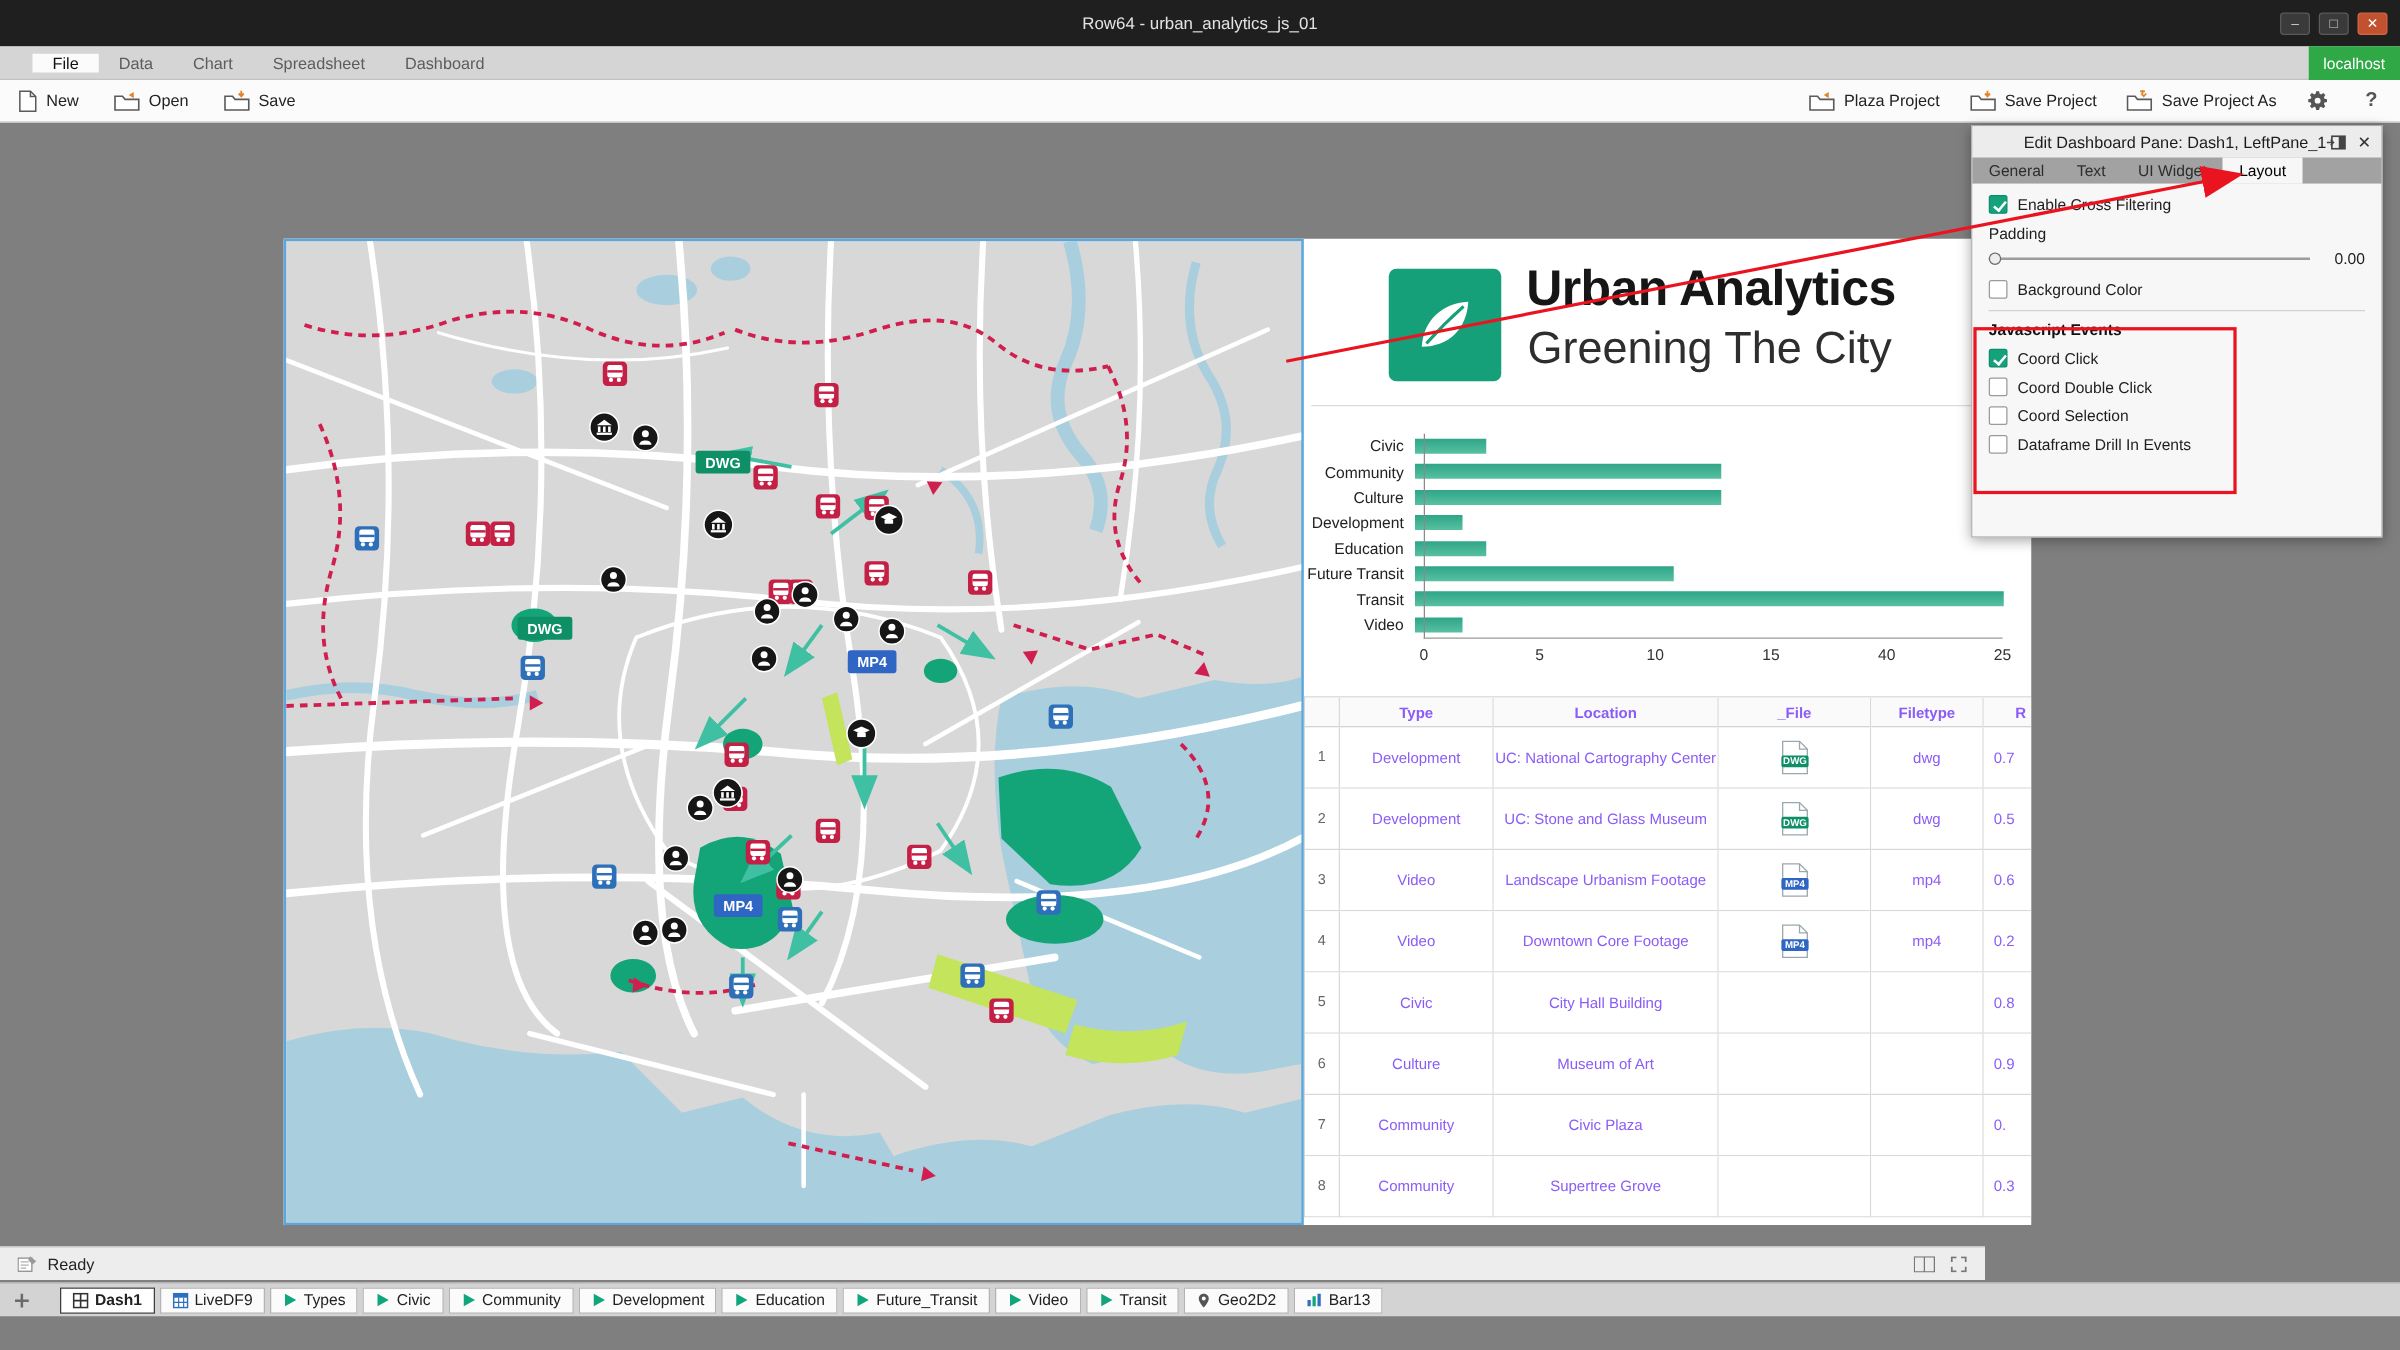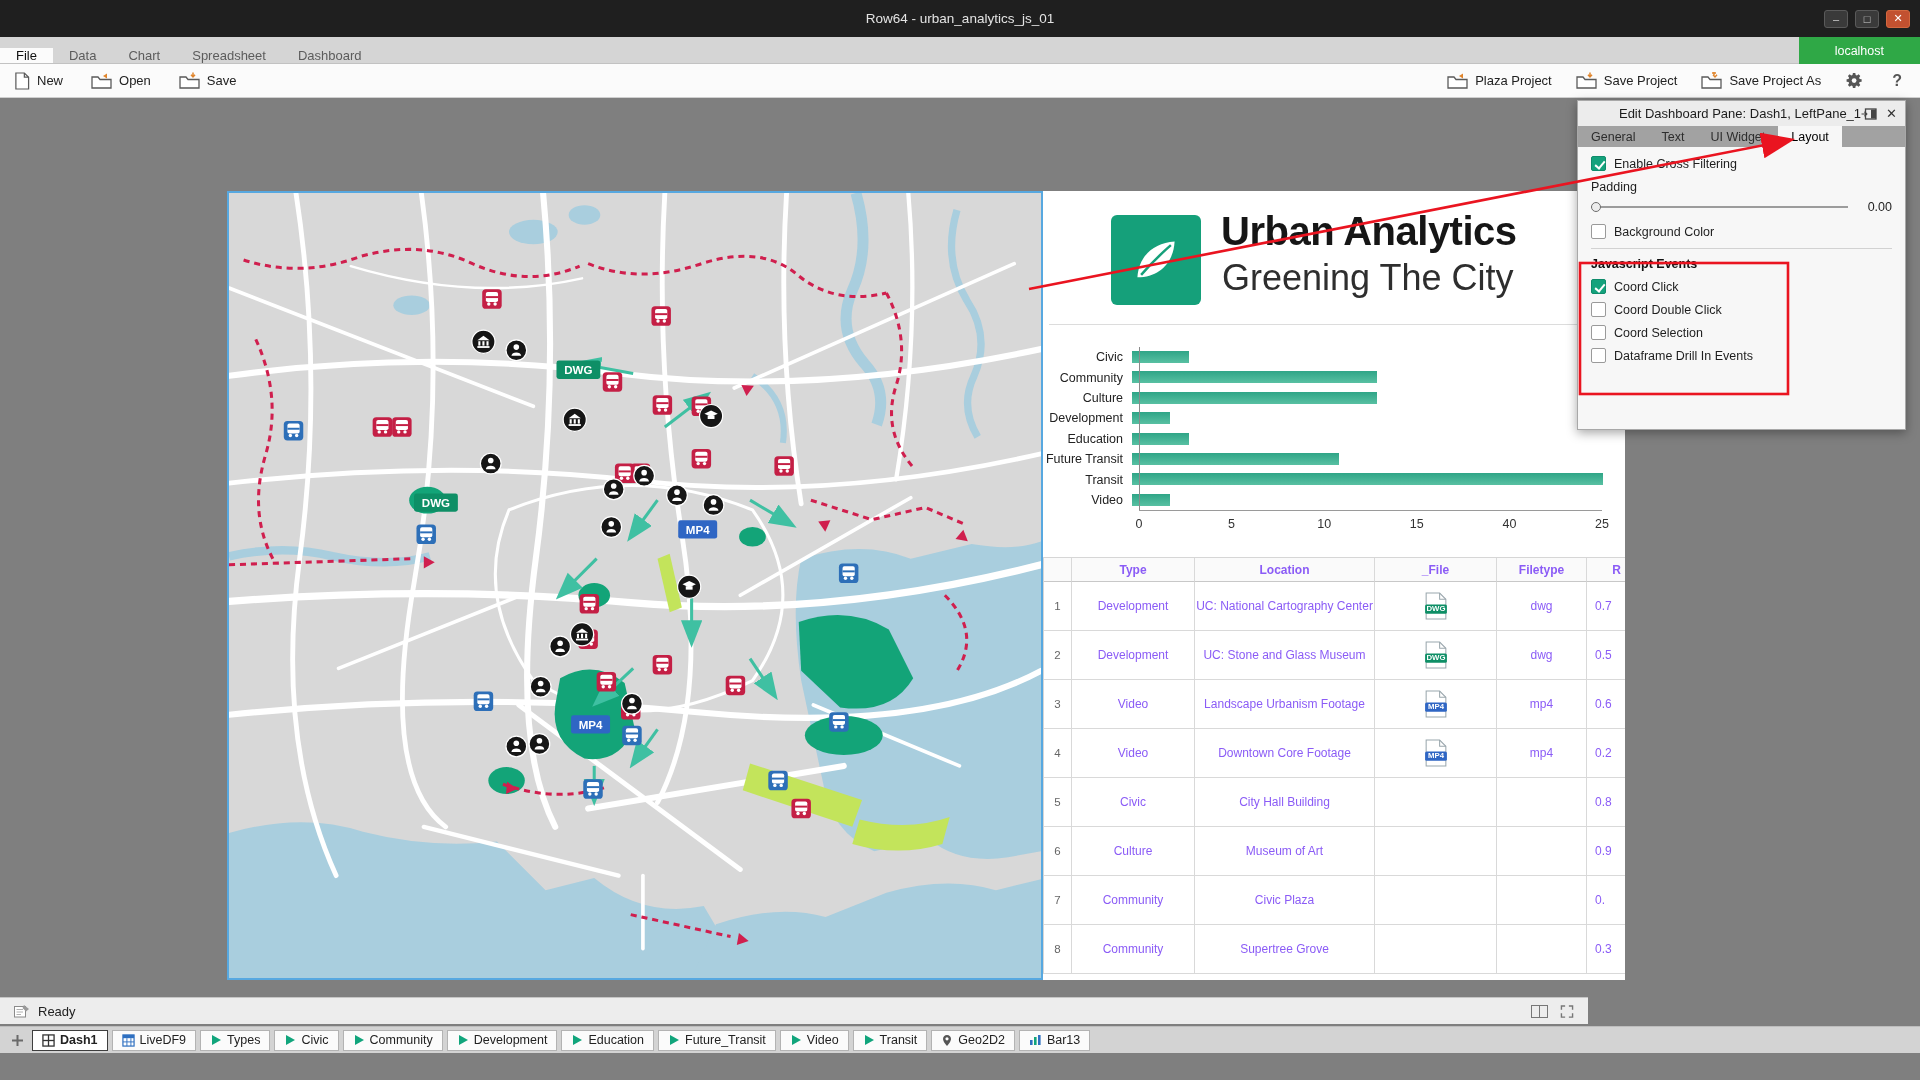--- a/index.html
+++ b/index.html
@@ -12,21 +12,21 @@
   
   .titlebar { position:absolute; left:0; top:0; width:1920px; height:37px; background:#1f1f1f; display:flex; align-items:center; justify-content:center; }
   .titlebar .title { color:#e3e3e3; font-size:13.5px; }
   .win-controls { position:absolute; right:10px; top:0; height:37px; display:flex; align-items:center; gap:7px; }
   .wc { width:24px; height:18px; display:flex; align-items:center; justify-content:center; font-size:11px; color:#cfcfcf; background:#3a3a3a; border:1px solid #5a5a5a; border-radius:3px; cursor:pointer; }
   .wc.close { background:#c25130; border-color:#d3683f; color:#fff; }
   
   .menubar { position:absolute; left:0; top:37px; width:1920px; height:27px; background:#d5d5d5; border-bottom:1px solid #c2c2c2; display:flex; align-items:stretch; }
   .menu-item { padding:0 16px; display:flex; align-items:center; font-size:13px; color:#5c5c5c; cursor:pointer; }
   .menu-item.active { background:#fbfbfb; color:#111; }
-  .host-badge { position:absolute; right:0; top:0; height:27px; padding:0 36px; background:#2fa846; color:#fff; font-size:12.5px; display:flex; align-items:center; }
+  .host-badge { position:absolute; right:0; top:0; height:27px; padding:0 12px; background:#2fa846; color:#fff; font-size:12.5px; display:flex; align-items:center; }
   
   .toolbar { position:absolute; left:0; top:64px; width:1920px; height:34px; background:#fbfbfb; border-bottom:1px solid #cfcfcf; display:flex; align-items:center; justify-content:space-between; padding:0 14px; }
   .tb-group { display:flex; align-items:center; gap:28px; }
   .tb-btn { display:flex; align-items:center; gap:7px; font-size:13px; color:#222; cursor:pointer; }
   .tb-icon { display:flex; align-items:center; }
   .help-glyph { font-size:16px; font-weight:bold; color:#555; cursor:pointer; padding:0 4px; }
   
   .dashboard { position:absolute; left:227px; top:191px; width:1398px; height:789px; background:#ffffff; z-index:1; }
   .map-pane { position:absolute; left:0; top:0; width:816px; height:789px; border:2px solid #57a8e0; background:#d8d8d8; }
   .map-pane svg { display:block; width:100%; height:100%; }
@@ -71,21 +71,21 @@
   .ep-label { font-size:12.5px; color:#1e1e1e; margin:2px 0 6px 0; }
   .sliderrow { display:flex; align-items:center; gap:10px; margin-bottom:10px; }
   .slider { flex:1; position:relative; height:14px; }
   .slider .track { position:absolute; left:0; right:0; top:6px; height:2px; background:#9c9c9c; }
   .slider .knob { position:absolute; left:0; top:2px; width:10px; height:10px; border-radius:50%; background:#ededed; border:1px solid #6d6d6d; cursor:pointer; }
   .slider-val { font-size:12.5px; color:#1e1e1e; width:34px; text-align:right; }
   .ep-divider { height:1px; background:#d2d2d2; margin:4px 0 8px 0; }
   .ep-section { font-size:12.5px; font-weight:bold; color:#111; margin:2px 0 8px 0; }
   .ep-body .cbrow.ev { margin-bottom:8px; }
   
-  .sheetbar { position:absolute; left:0; top:1026px; width:1920px; height:27px; background:#d3d3d3; border-top:1px solid #bdbdbd; display:flex; align-items:center; padding-left:8px; gap:0; }
+  .sheetbar { position:absolute; left:0; top:1026px; width:1920px; height:27px; background:#d3d3d3; border-top:1px solid #bdbdbd; display:flex; align-items:center; padding-left:8px; gap:16px; }
   .addtab { width:18px; height:18px; display:flex; align-items:center; justify-content:center; cursor:pointer; margin-right:6px; }
   .stab { display:flex; align-items:center; gap:5px; height:21px; padding:0 9px; background:#fbfbfb; border:1px solid #b3b3b3; font-size:12.5px; color:#222; cursor:pointer; white-space:nowrap; }
   .stab.active { border:1.5px solid #3e3e3e; font-weight:bold; background:#ffffff; }
   .stab .ticon { display:flex; align-items:center; }
   
   .statusbar { position:absolute; left:0; top:997px; width:1588px; height:27px; background:#ededed; border-top:1px solid #c5c5c5; display:flex; align-items:center; padding:0 14px; }
   .status-left { display:flex; align-items:center; gap:8px; font-size:13px; color:#222; }
   .status-right { margin-left:auto; display:flex; align-items:center; gap:12px; }
   
   .overlay { position:absolute; left:0; top:0; z-index:9; pointer-events:none; }
@@ -96,21 +96,21 @@
 <div class="titlebar">
   <span class="title">Row64 - urban_analytics_js_01</span>
   <div class="win-controls">
     <span class="wc">–</span>
     <span class="wc">□</span>
     <span class="wc close">✕</span>
   </div>
 </div>
 
 <div class="menubar">
-  <div id="menu-items" style="display:flex;align-items:flex-end;">
+  <div id="menu-items" style="display:flex;align-items:center;padding-left:26px;">
       <div class="menu-item active">File</div>
       <div class="menu-item">Data</div>
       <div class="menu-item">Chart</div>
       <div class="menu-item">Spreadsheet</div>
       <div class="menu-item">Dashboard</div>
     </div>
   <div class="host-badge">localhost</div>
 </div>
 
 <div class="toolbar">

